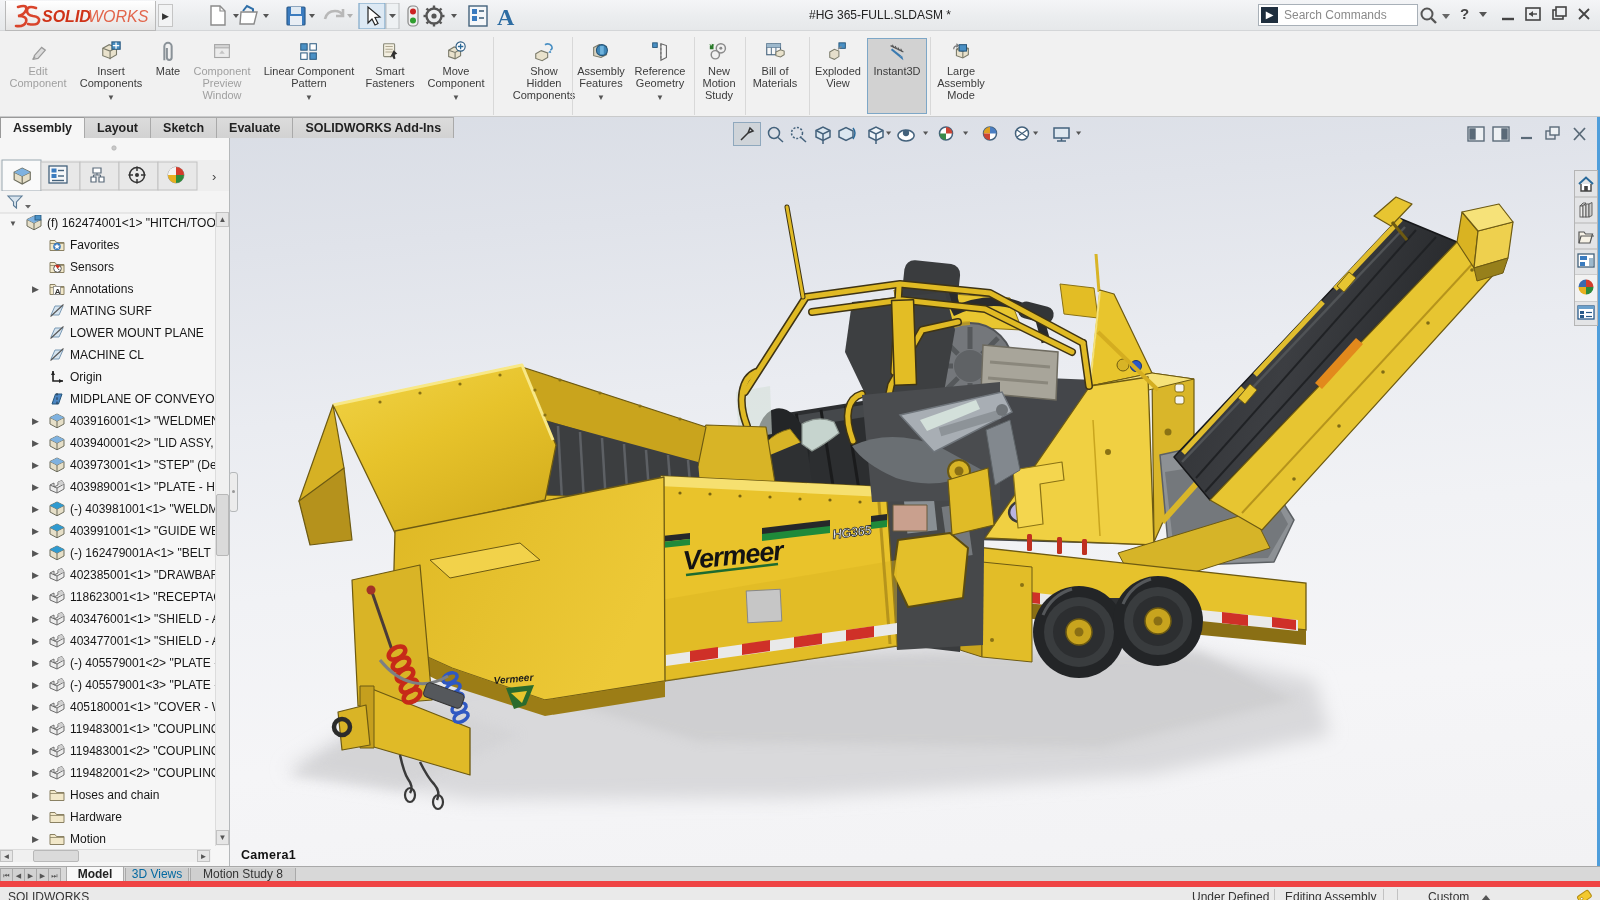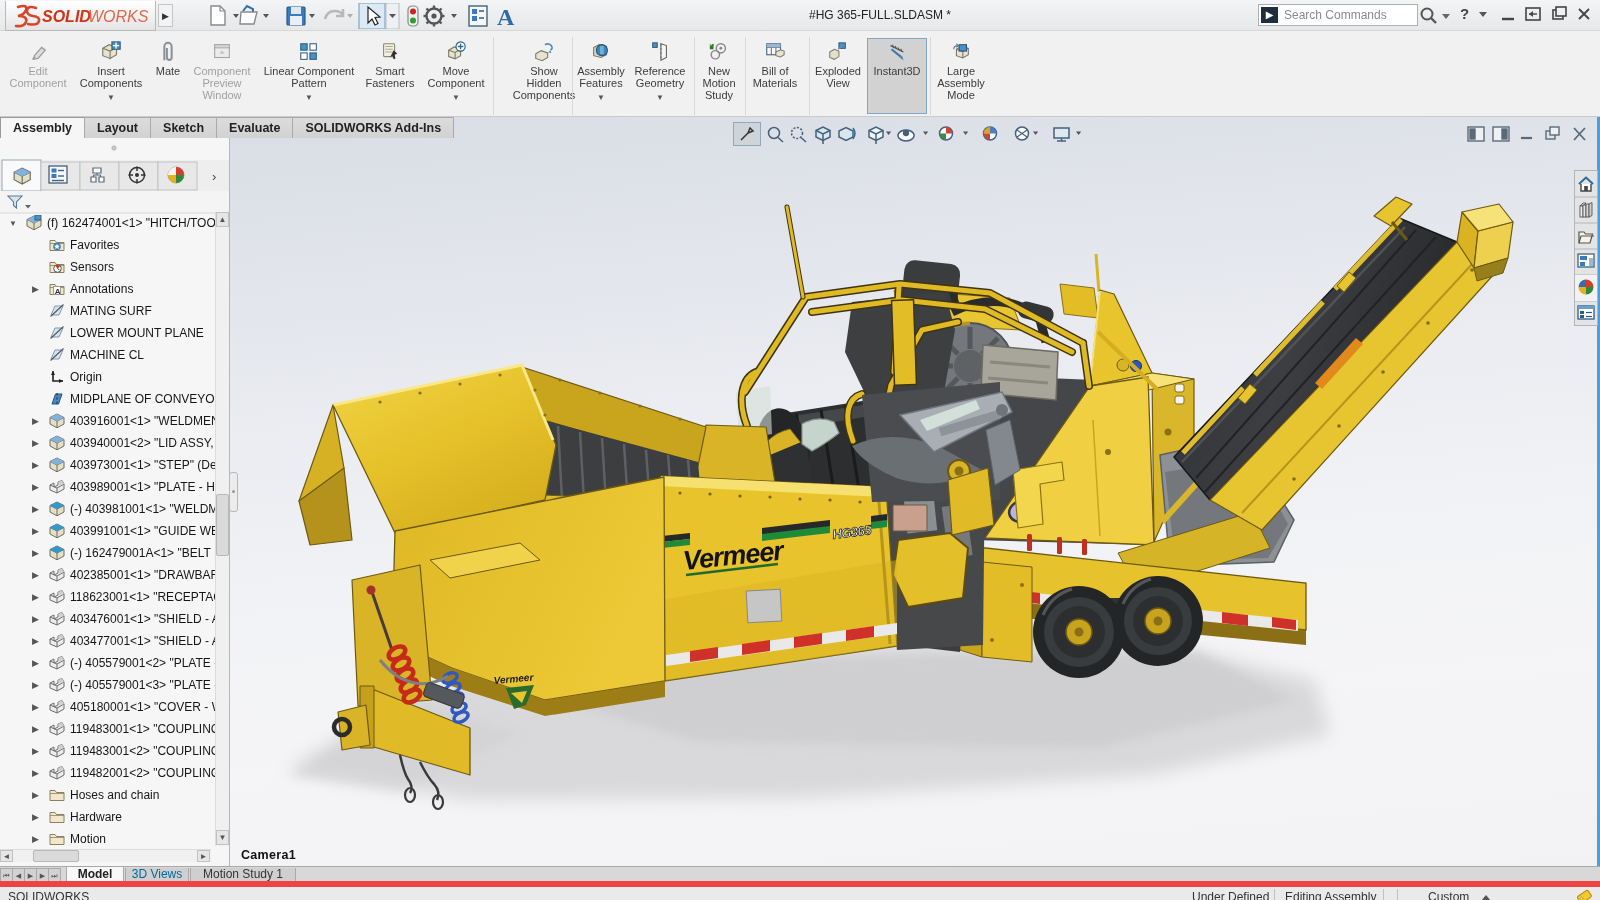--- a/index.html
+++ b/index.html
@@ -1019,21 +1019,21 @@
 <div id="bottomtabs">
   <div class="abs" style="left:0;top:1px;height:14px;display:flex;">
     <div class="navb">⏮</div>
       <div class="navb">◀</div>
       <div class="navb">▶</div>
       <div class="navb">▶</div>
       <div class="navb">⏭</div>
   </div>
   <div class="abs" style="left:66px;top:0px;width:58px;height:15px;background:#f8f8f8;border:1px solid #a9a9a9;border-top:none;font-size:12px;font-weight:bold;color:#222;text-align:center;line-height:14px;">Model</div>
   <div class="abs" style="left:125px;top:1px;width:64px;height:14px;background:#cfcfcf;border:1px solid #a9a9a9;border-top:none;font-size:12px;color:#0369a1;text-align:center;line-height:13px;">3D Views</div>
-  <div class="abs" style="left:190px;top:1px;width:106px;height:14px;background:#cfcfcf;border:1px solid #a9a9a9;border-top:none;font-size:12px;color:#333;text-align:center;line-height:13px;">Motion Study 1</div>
+  <div class="abs" style="left:190px;top:1px;width:106px;height:14px;background:#cfcfcf;border:1px solid #a9a9a9;border-top:none;font-size:12px;color:#333;text-align:center;line-height:13px;">Motion Study 8</div>
 </div>
 <div id="statusbar">
   <div class="abs" style="left:8px;top:3px;">SOLIDWORKS</div>
   <div class="abs" style="left:1192px;top:3px;">Under Defined</div>
   <div class="abs" style="left:1274px;top:2px;width:1px;height:16px;background:#c2c2c2;"></div>
   <div class="abs" style="left:1285px;top:3px;">Editing Assembly</div>
   <div class="abs" style="left:1383px;top:2px;width:1px;height:16px;background:#c2c2c2;"></div>
   <div class="abs" style="left:1397px;top:2px;width:1px;height:16px;background:#c2c2c2;"></div>
   <div class="abs" style="left:1428px;top:3px;">Custom</div>
   <svg class="abs" style="left:1480px;top:7px;" width="12" height="8">

